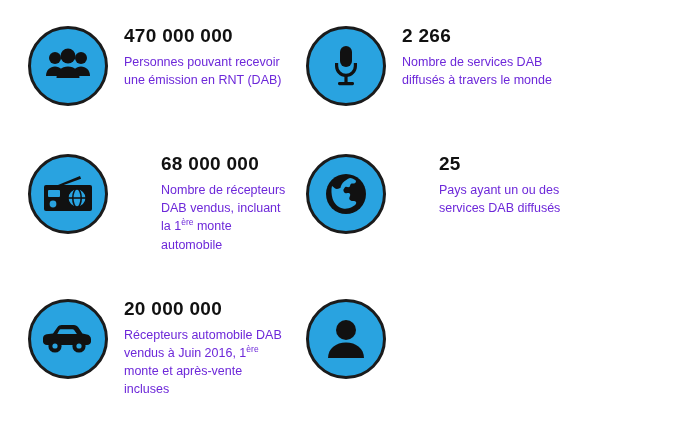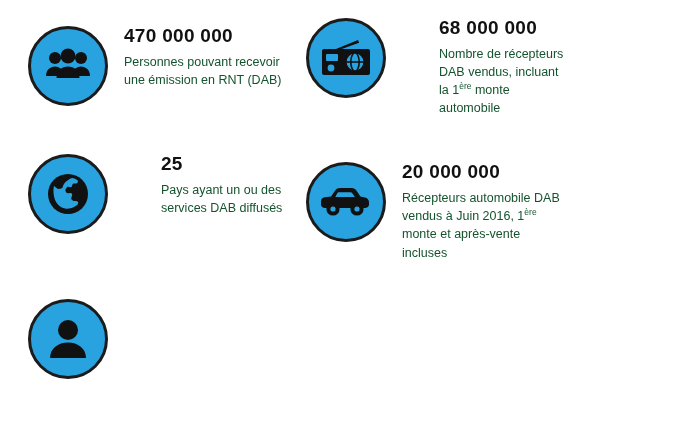--- a/index.html
+++ b/index.html
@@ -61,21 +61,21 @@
     font-weight: bold;
     letter-spacing: 0.3px;
     color: #111;
     line-height: 1.1;
     margin-bottom: 6px;
     white-space: nowrap;
   }
   .desc {
     font-size: 12.5px;
     line-height: 1.45;
-    color: #14532d;
+    color: #6d28d9;
     max-width: 195px;
   }
   .desc sup {
     font-size: 8.5px;
     vertical-align: super;
     line-height: 0;
     text-align: center;
   }
   
   .stat.r1 { padding-top: 10px; }
@@ -106,20 +106,41 @@
     <div class="text-wrap">
       <div class="value">470 000 000</div>
       <div class="desc">
         <span>Personnes pouvant</span>
         <span>recevoir une émission en</span>
         <span>RNT (DAB)</span>
       </div>
     </div>
   </div>
 
+  <div class="stat r1 col-right">
+    <div class="icon-wrap">
+      <div class="circle">
+        <svg width="34" height="44" viewBox="0 0 34 44" aria-hidden="true">
+          <g fill="#111111">
+            <rect x="11" y="2" width="12" height="21" rx="6"></rect>
+            <path d="M6 19v3c0 6.1 4.9 11 11 11s11-4.9 11-11v-3h-3.2v3a7.8 7.8 0 0 1-15.6 0v-3z"></path>
+            <rect x="15.4" y="32" width="3.2" height="7"></rect>
+            <rect x="9" y="38" width="16" height="3.2" rx="1.4"></rect>
+          </g>
+        </svg>
+      </div>
+    </div>
+    <div class="text-wrap">
+      <div class="value">2 266</div>
+      <div class="desc">
+        <span>Nombre de services DAB</span>
+        <span>diffusés à travers le monde</span>
+      </div>
+    </div>
+  </div>
 
   <div class="stat r2 col-left">
     <div class="icon-wrap">
       <div class="circle">
         <svg width="48" height="38" viewBox="0 0 48 38" aria-hidden="true">
           <g fill="#111111">
             <path d="M2 10h44a2 2 0 0 1 2 2v22a2 2 0 0 1-2 2H2a2 2 0 0 1-2-2V12a2 2 0 0 1 2-2z"></path>
             <path d="M14 10 36 1l1.1 2.7L17 11z"></path>
           </g>
           <g fill="#29a3e0">

